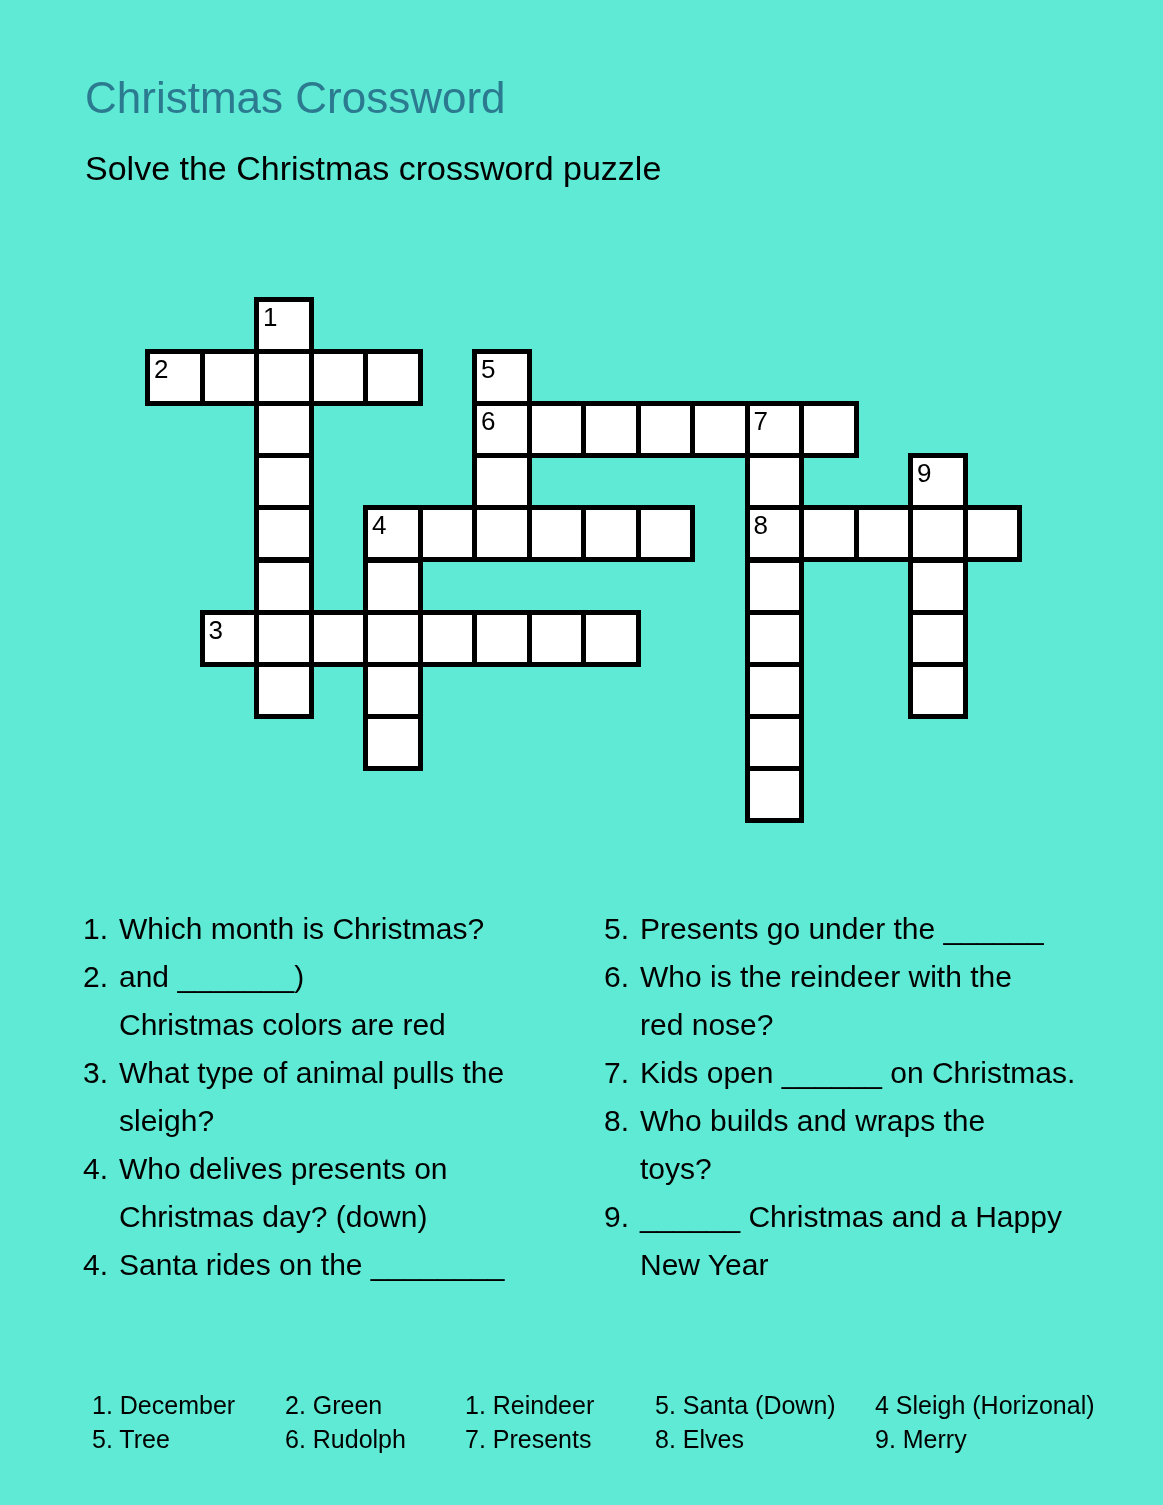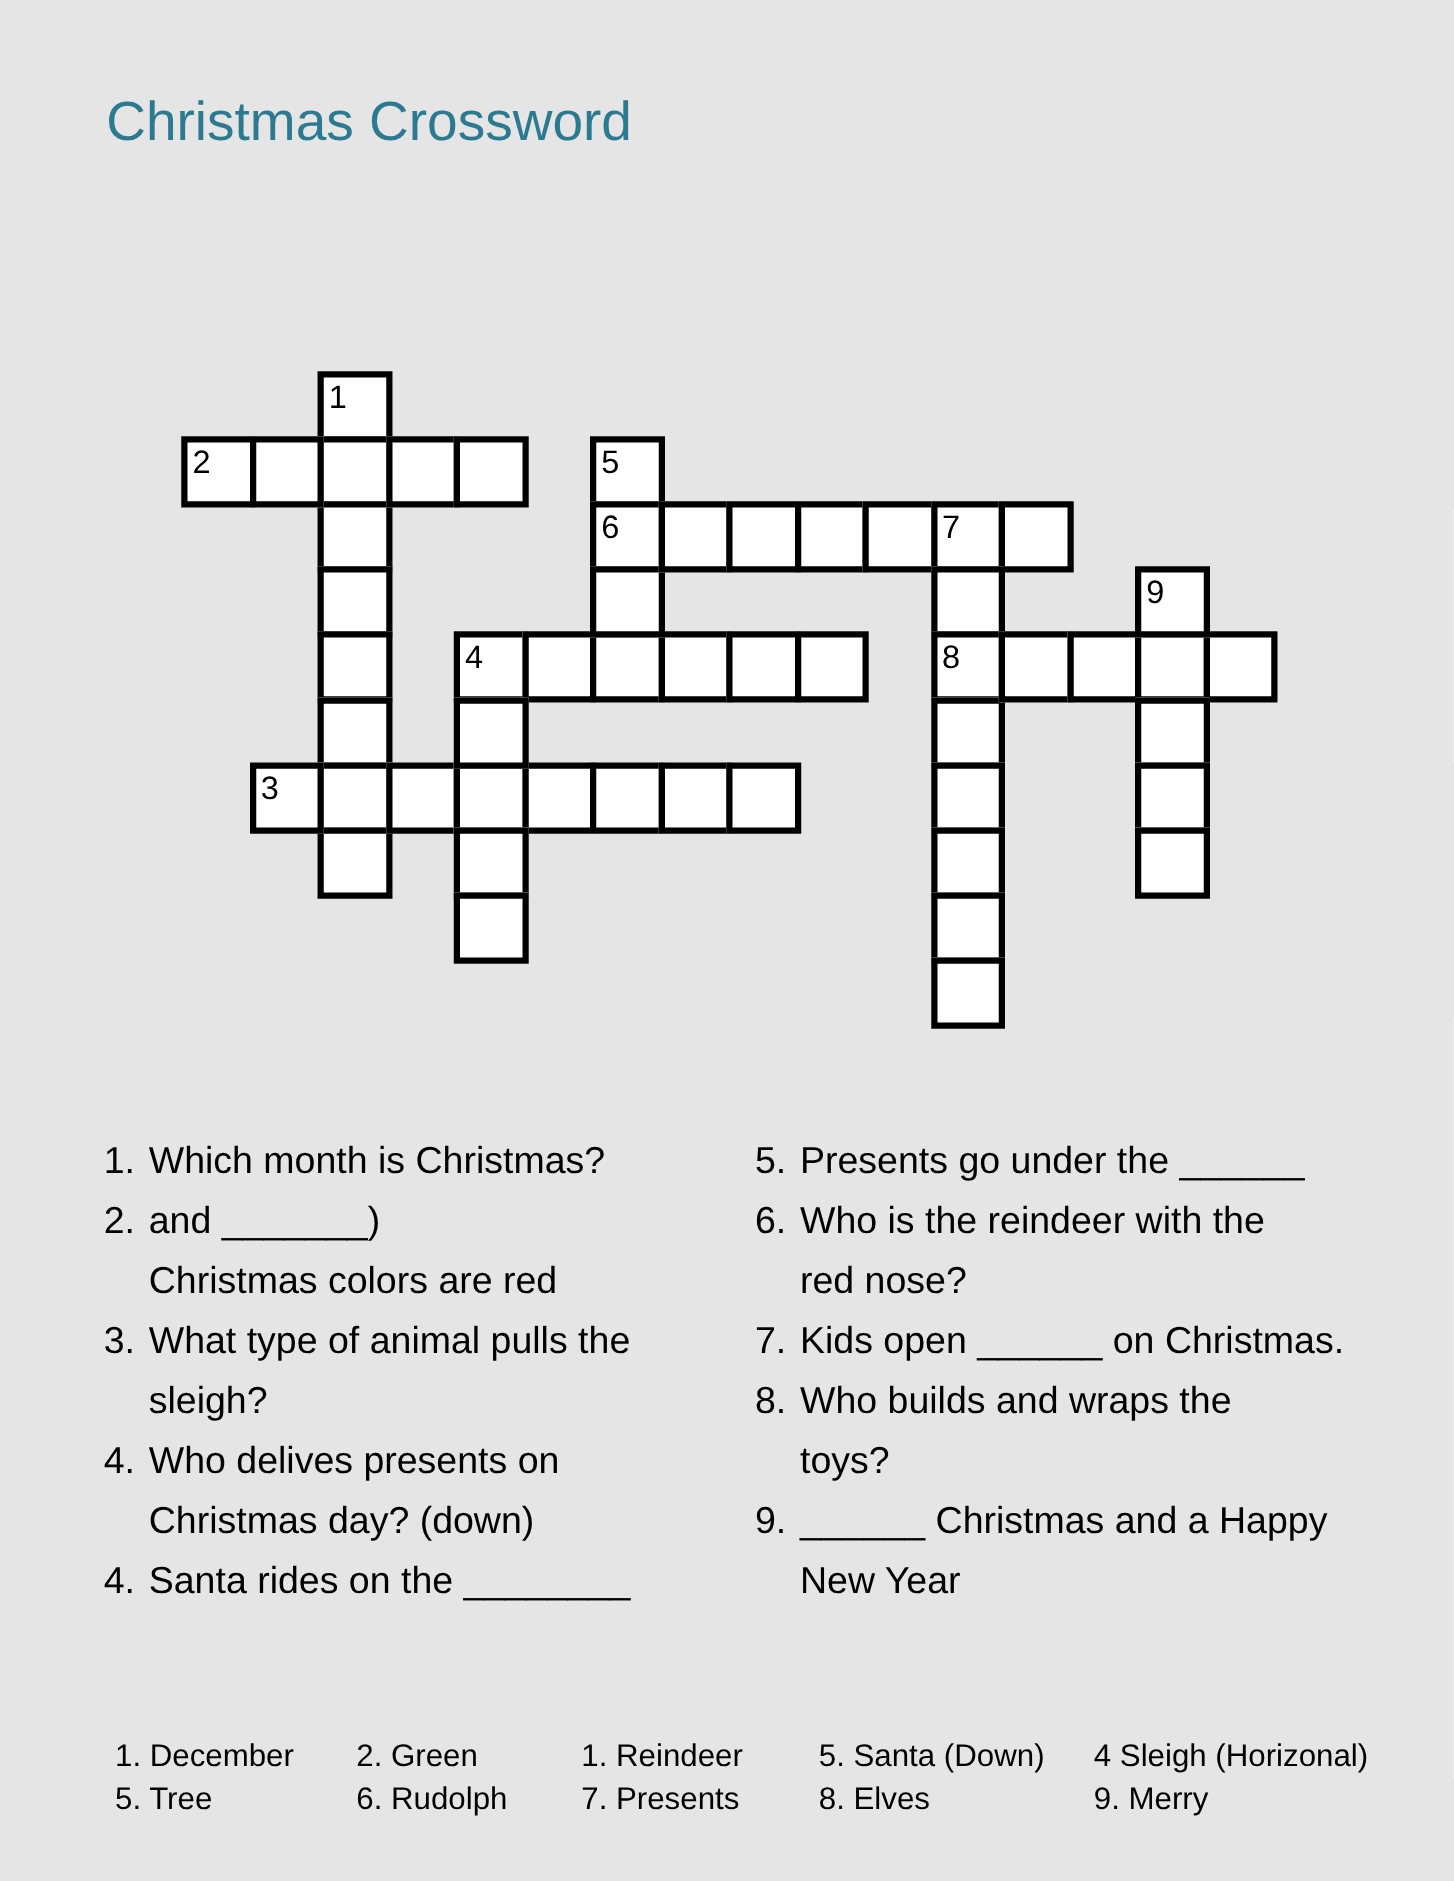--- a/index.html
+++ b/index.html
@@ -1,19 +1,19 @@
 <!DOCTYPE html>
 <html><head>
 <meta charset="utf-8">
 <style>
   html,body{margin:0;padding:0;background:#fff;}
   .page{
     position:relative;
     width:1163px;height:1505px;
-    background:#e5e5e5;
+    background:#5eead4;
     font-family:"Liberation Sans","DejaVu Sans",sans-serif;
     color:#000;
     overflow:hidden;
   }
   .title{
     position:absolute;left:85px;top:74px;
     font-size:44px;line-height:1.1;font-weight:400;
   }
   .subtitle{
     position:absolute;left:85px;top:150px;
@@ -50,20 +50,21 @@
     font-size:25px;line-height:34px;
   }
 </style>
 </head>
 <body>
 
 <div class="page">
 
   <div class="title" style="color: rgb(43, 122, 144);">Christmas Crossword</div>
 
+  <div class="subtitle">Solve the Christmas crossword puzzle</div>
 
   <div class="grid">
       <div class="cell" style="left: 109px; top: 0px; width: 59.5px; height: 57.1px; border-color: rgb(0, 0, 0);"></div>
       <div class="cell" style="left: 109px; top: 52.1px; width: 59.5px; height: 57.1px; border-color: rgb(0, 0, 0);"></div>
       <div class="cell" style="left: 109px; top: 104.2px; width: 59.5px; height: 57.1px; border-color: rgb(0, 0, 0);"></div>
       <div class="cell" style="left: 109px; top: 156.3px; width: 59.5px; height: 57.1px; border-color: rgb(0, 0, 0);"></div>
       <div class="cell" style="left: 109px; top: 208.4px; width: 59.5px; height: 57.1px; border-color: rgb(0, 0, 0);"></div>
       <div class="cell" style="left: 109px; top: 260.5px; width: 59.5px; height: 57.1px; border-color: rgb(0, 0, 0);"></div>
       <div class="cell" style="left: 109px; top: 312.6px; width: 59.5px; height: 57.1px; border-color: rgb(0, 0, 0);"></div>
       <div class="cell" style="left: 109px; top: 364.7px; width: 59.5px; height: 57.1px; border-color: rgb(0, 0, 0);"></div>

